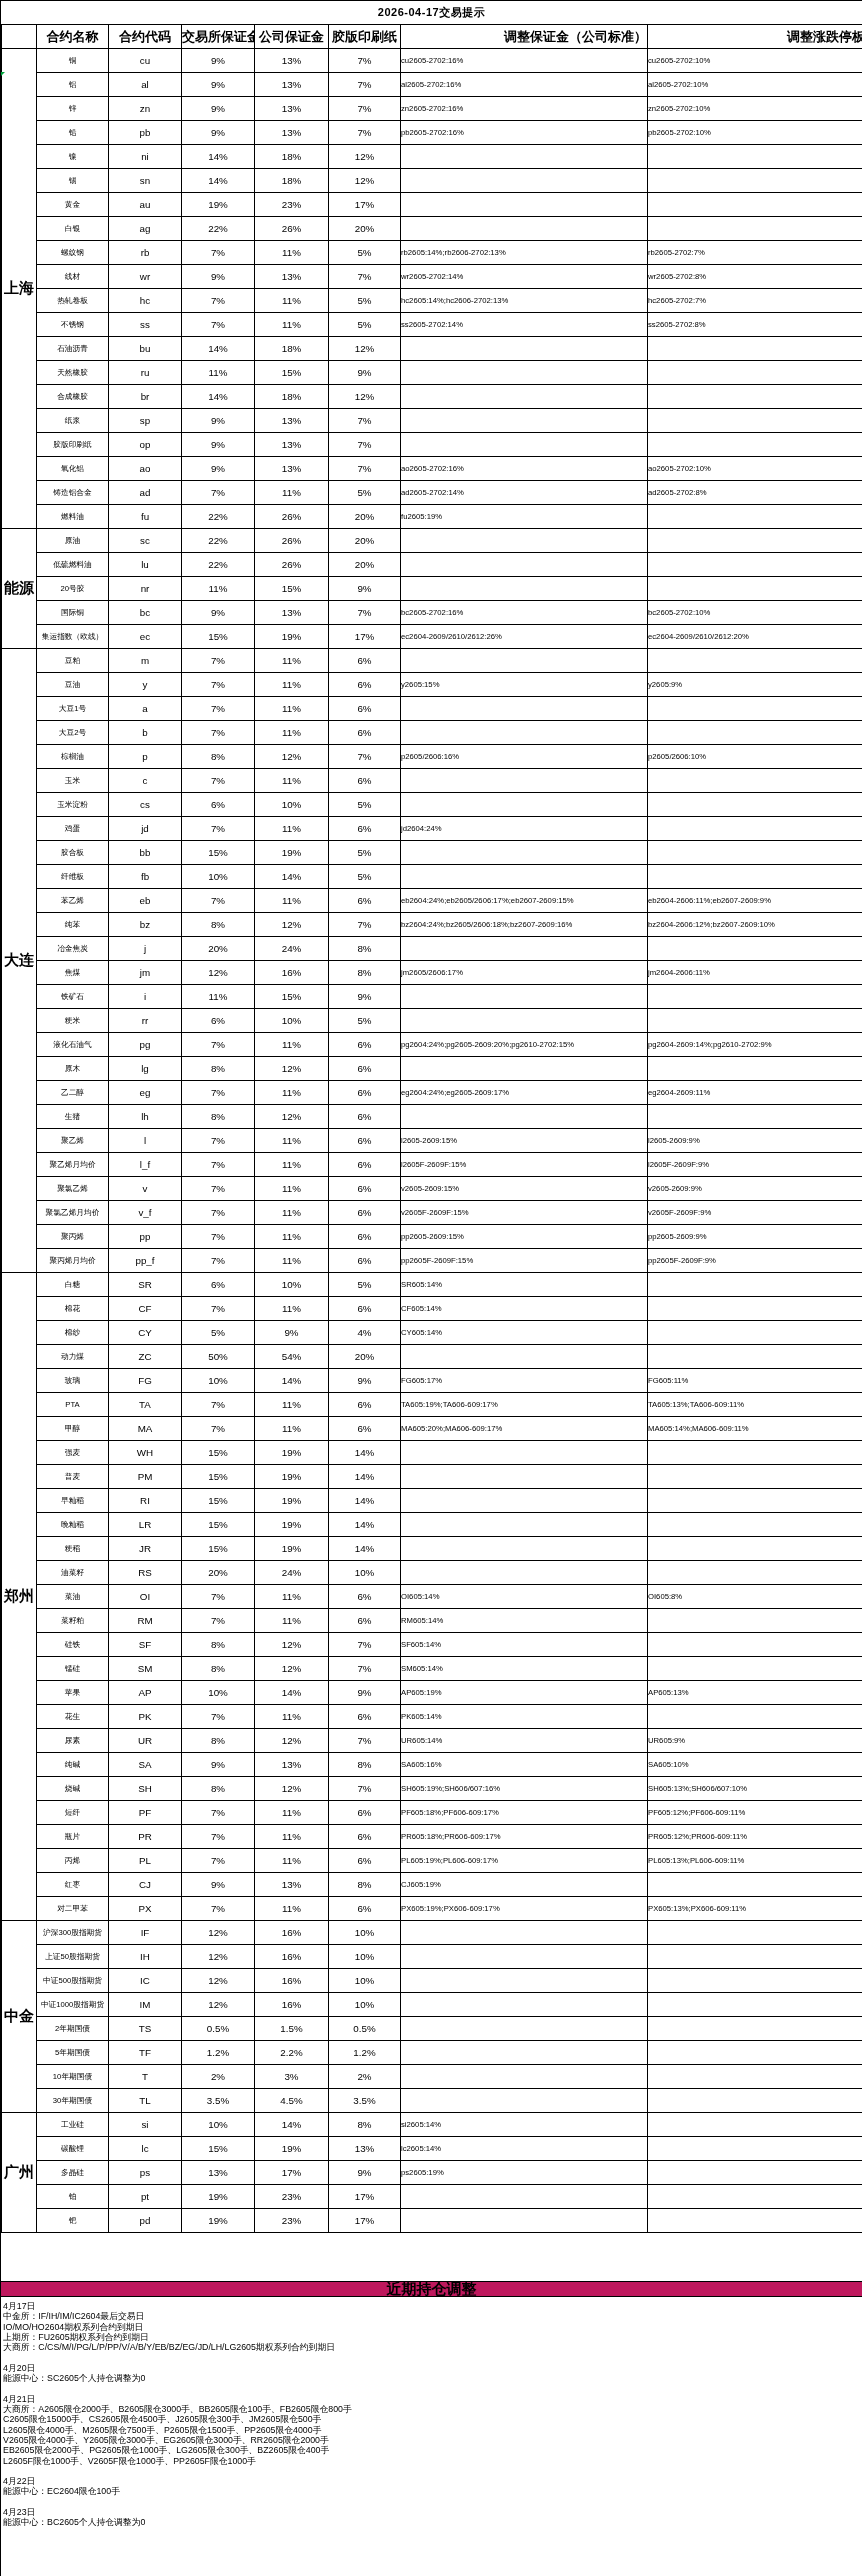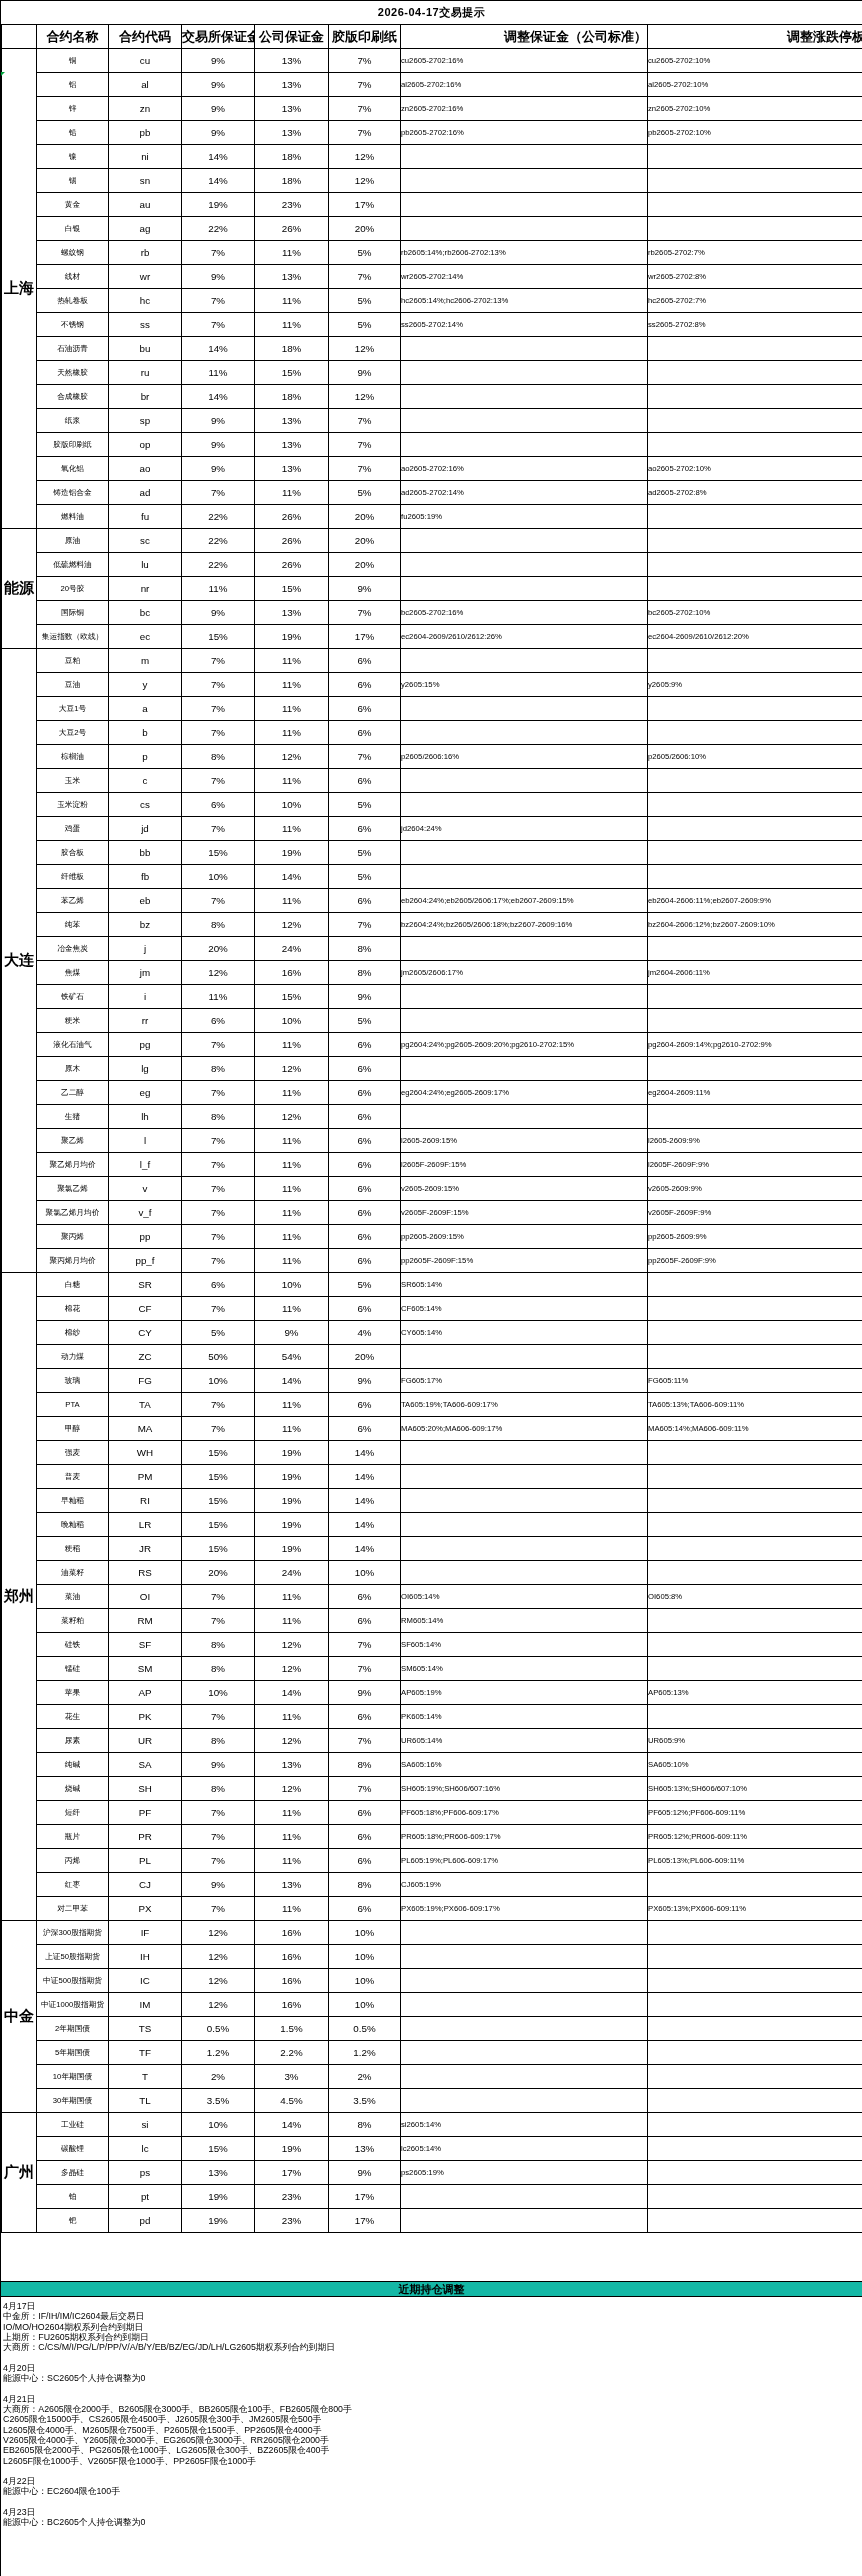--- a/index.html
+++ b/index.html
@@ -12,21 +12,21 @@
   table.grid th{font-size:13px;font-weight:bold;text-align:center;}
   table.grid th.left{text-align:right;padding-left:2px;}
   td.group{font-size:15px;font-weight:bold;text-align:center;}
   td.name{font-size:7.7px;text-align:center;}
   td.code{font-size:9.8px;text-align:center;}
   td.pct{font-size:9.8px;text-align:center;}
   td.adj{font-size:7.7px;text-align:left;padding-left:2.1px;}
   tr.gstart td{border-top:1px solid #000;}
   .notice{border-bottom:0.5px solid #000;min-height:49px;box-sizing:border-box;padding:5.2px 3.1px 3.1px 3.1px;}
   .notice-line{font-size:10.3px;font-weight:bold;line-height:14.4px;white-space:nowrap;overflow:hidden;}
-  .band{height:14px;line-height:14px;background:#14b8a6;border-bottom:0.5px solid #000;text-align:center;font-size:11px;font-weight:bold;}
+  .band{height:14px;line-height:14px;background:#be185d;border-bottom:0.5px solid #000;text-align:center;font-size:15px;font-weight:bold;}
   .sec-body{border-bottom:0.5px solid #000;box-sizing:border-box;padding:4.1px 2.1px 3.1px 2.1px;font-size:8.8px;line-height:10.3px;}
   .sec-body-0{min-height:315px;}
   .tline{white-space:nowrap;overflow:hidden;}
 </style>
 </head>
 <body>
 
 <div class="sheet">
   <div class="title">2026-04-17交易提示</div>
   <div class="corner-flag"></div>

